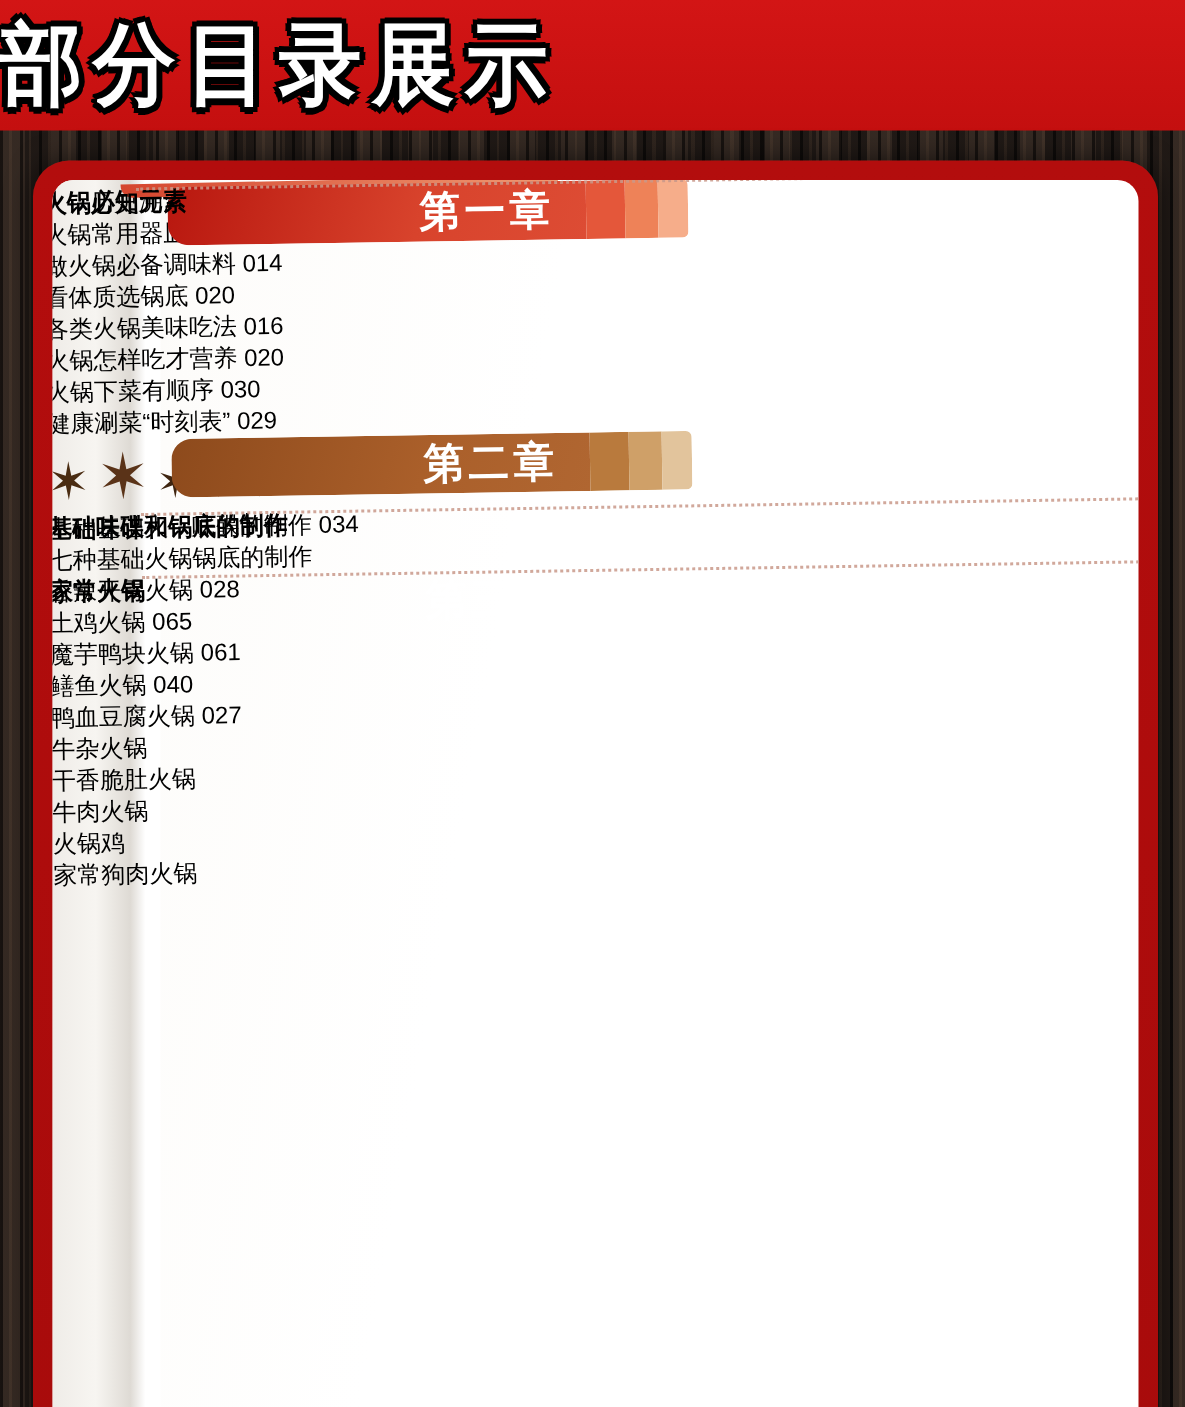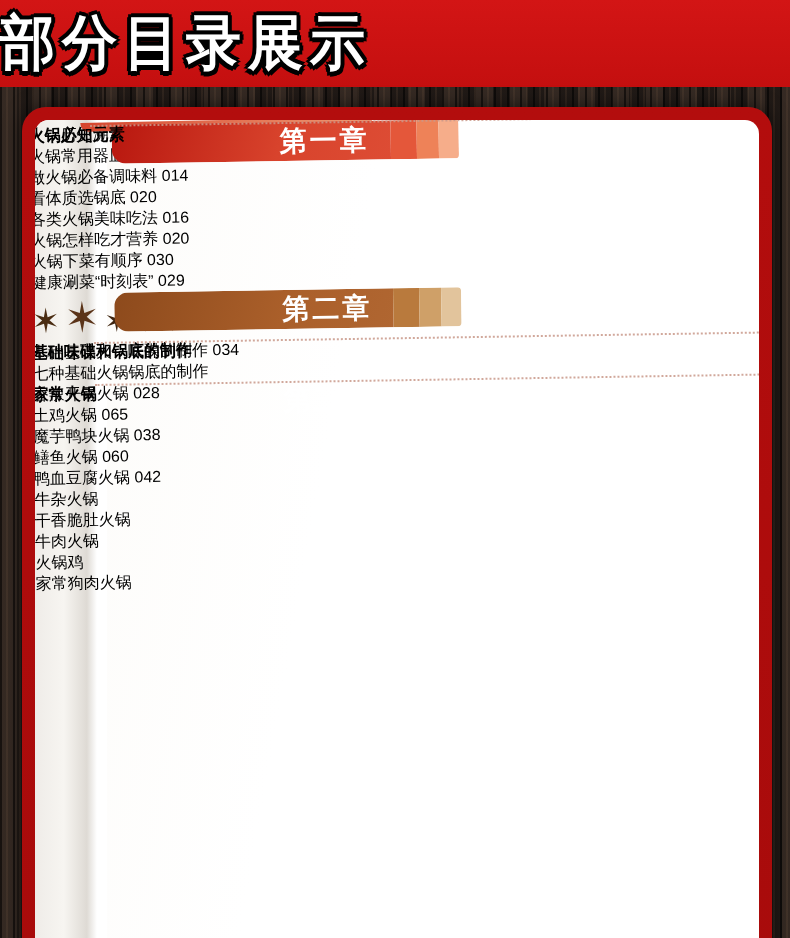--- a/index.html
+++ b/index.html
@@ -345,33 +345,33 @@
 
             <div class="toc-row">
               <span class="toc-title">土鸡火锅</span>
               <span class="leader"></span>
               <span class="toc-page">065</span>
             </div>
 
             <div class="toc-row">
               <span class="toc-title">魔芋鸭块火锅</span>
               <span class="leader"></span>
-              <span class="toc-page">038</span>
+              <span class="toc-page">061</span>
             </div>
 
             <div class="toc-row">
               <span class="toc-title">鳝鱼火锅</span>
               <span class="leader"></span>
-              <span class="toc-page">060</span>
+              <span class="toc-page">040</span>
             </div>
 
             <div class="toc-row">
               <span class="toc-title">鸭血豆腐火锅</span>
               <span class="leader"></span>
-              <span class="toc-page">042</span>
+              <span class="toc-page">027</span>
             </div>
           </div>
         <div class="toc list-ch3R">
 
             <div class="toc-row">
               <span class="toc-title">牛杂火锅</span>
               <span class="leader"></span>
               <span class="toc-page empty"></span>
             </div>
 

